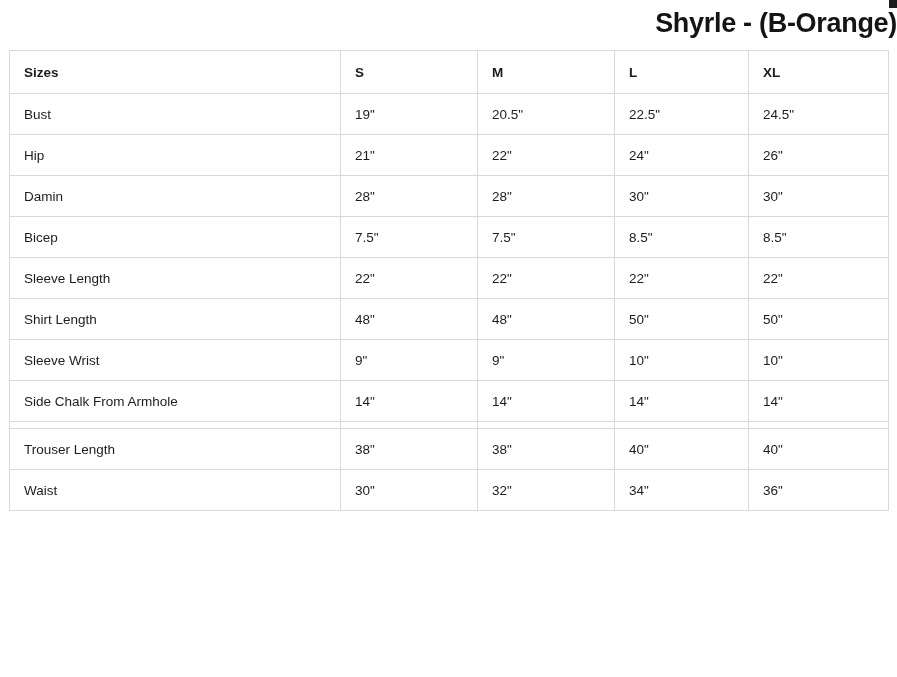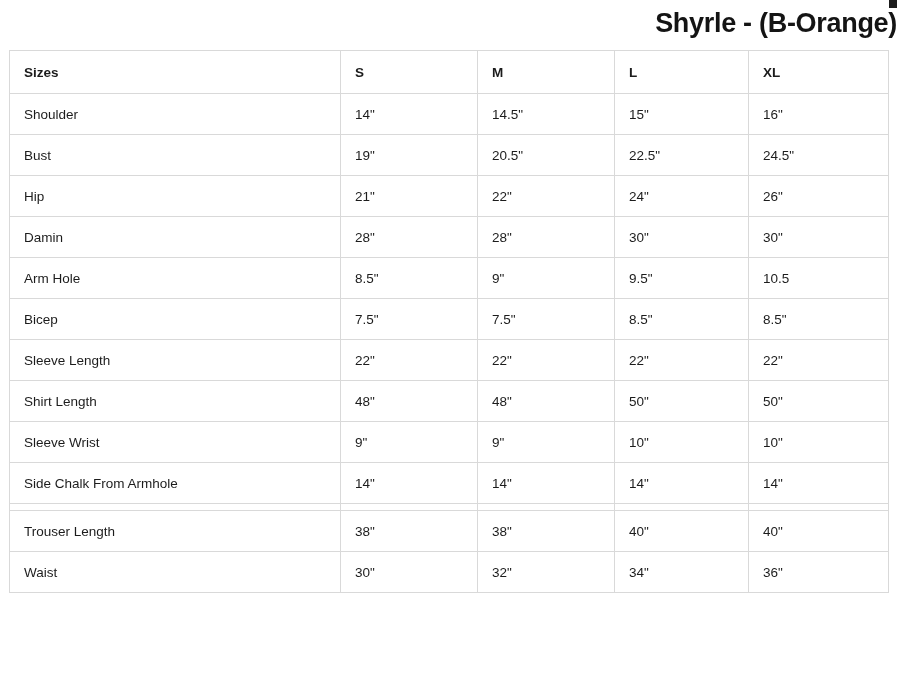--- a/index.html
+++ b/index.html
@@ -98,53 +98,39 @@
       <tr>
         <th>Sizes</th>
         <th>S</th>
         <th>M</th>
         <th>L</th>
         <th>XL</th>
       </tr>
     </thead>
     <tbody id="chart-body">
         <tr>
-          <td>Shoulder</td>
-          <td>14"</td>
-          <td>14.5"</td>
-          <td>15"</td>
-          <td>16"</td>
-        </tr>
-        <tr>
           <td>Bust</td>
           <td>19"</td>
           <td>20.5"</td>
           <td>22.5"</td>
           <td>24.5"</td>
         </tr>
         <tr>
           <td>Hip</td>
           <td>21"</td>
           <td>22"</td>
           <td>24"</td>
           <td>26"</td>
         </tr>
         <tr>
           <td>Damin</td>
           <td>28"</td>
           <td>28"</td>
           <td>30"</td>
           <td>30"</td>
-        </tr>
-        <tr>
-          <td>Arm Hole</td>
-          <td>8.5"</td>
-          <td>9"</td>
-          <td>9.5"</td>
-          <td>10.5</td>
         </tr>
         <tr>
           <td>Bicep</td>
           <td>7.5"</td>
           <td>7.5"</td>
           <td>8.5"</td>
           <td>8.5"</td>
         </tr>
         <tr>
           <td>Sleeve Length</td>

